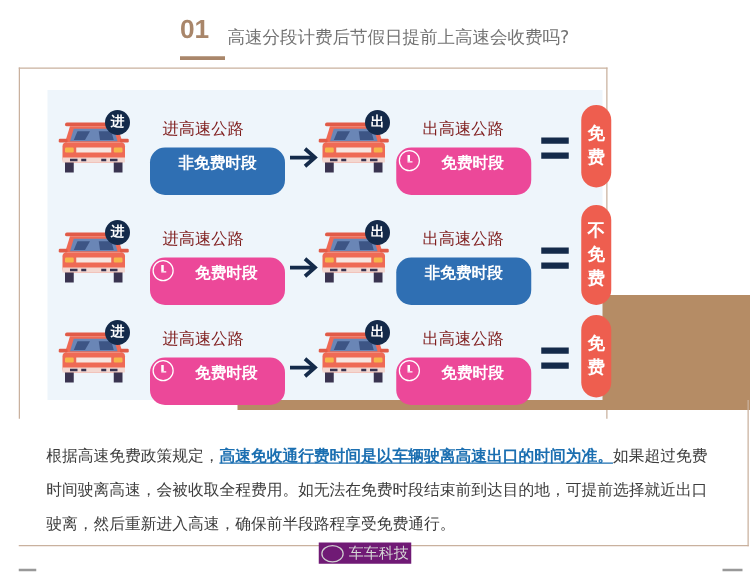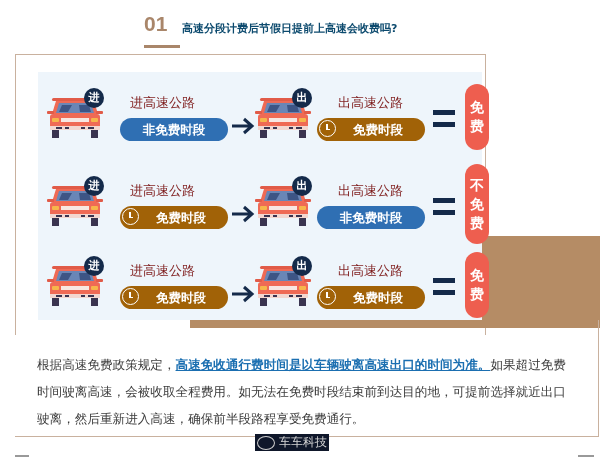--- a/index.html
+++ b/index.html
@@ -2,47 +2,47 @@
 <html><head>
 <meta charset="utf-8">
 <style>
   html, body { margin:0; padding:0; }
   body { width:600px; height:461px; background:#ffffff; position:relative; overflow:hidden;
          font-family:"DejaVu Sans", "Liberation Sans", sans-serif; }
   .header { position:absolute; top:10px; left:0; width:600px; height:40px; }
   .num { position:absolute; left:144px; top:2px; font-family:"Liberation Sans", sans-serif; font-weight:bold;
          font-size:21px; color:#a9866a; letter-spacing:0; }
   .num-underline { position:absolute; left:144px; top:35px; width:36px; height:3px; background:#a9866a; }
-  .title { position:absolute; left:182px; top:11px; font-size:11px; color:#0c4a6e; font-weight:bold; }
+  .title { position:absolute; left:182px; top:11px; font-size:14px; color:#737373; font-weight:normal; }
   .frame-top { position:absolute; left:15px; top:54px; width:469px; height:280px; border:1px solid #c9b19e; border-bottom:none; }
   .frame-lower { position:absolute; left:15px; top:320px; width:583px; height:116px;
                  border-right:1px solid #c9b19e; border-bottom:1px solid #c9b19e; }
   .brown-block { position:absolute; left:190px; top:236px; width:410px; height:92px; background:#b58c65; }
   .panel { position:absolute; left:38px; top:72px; width:444px; height:248px; background:#eef5fb; }
   .row { position:absolute; left:0; width:444px; height:78px; }
   .car { position:absolute; width:58px; height:46px; }
   .badge { position:absolute; width:20px; height:20px; border-radius:50%; background:#142a4a; color:#fff;
            font-size:11px; font-weight:bold; text-align:center; line-height:20px; }
   .road-label { position:absolute; font-size:13px; color:#7f1d1d; }
-  .pill { position:absolute; height:23px; border-radius:12px; color:#fff; font-size:12.5px; font-weight:bold;
+  .pill { position:absolute; height:38px; border-radius:12px; color:#fff; font-size:12.5px; font-weight:bold;
           line-height:23px; text-align:center; }
   .pill.nonfree { background:#2f6fb3; }
-  .pill.free { background:#a16207; }
+  .pill.free { background:#ec4899; }
   .clock { position:absolute; left:2px; top:2px; width:17px; height:17px; border-radius:50%; border:1.5px solid #fff;
            box-sizing:border-box; }
   .clock::before { content:""; position:absolute; left:6px; top:3px; width:1.5px; height:5px; background:#fff; }
   .clock::after { content:""; position:absolute; left:6px; top:7.5px; width:4px; height:1.5px; background:#fff; }
   .arrow { position:absolute; width:26px; height:20px; }
   .equals { position:absolute; width:22px; height:18px; }
   .equals div { position:absolute; left:0; width:22px; height:5px; background:#142a4a; }
   .result { position:absolute; width:24px; border-radius:12px; background:#ee5e4f; color:#fff; font-size:14px;
             font-weight:bold; text-align:center; display:flex; flex-direction:column; justify-content:center; align-items:center; line-height:19px; }
   .para { position:absolute; left:37px; top:351px; width:540px; font-size:12.6px; line-height:27px; color:#3c3c3c; }
   .para .hl { color:#1b6fb1; font-weight:bold;text-decoration:underline; }
-  .watermark { position:absolute; left:255px; top:434px; font-size:12px; color:#d5d5d5; background:#0f172a; padding:0 2px; }
+  .watermark { position:absolute; left:255px; top:434px; font-size:12px; color:#d5d5d5; background:#701a75; padding:0 2px; }
   .wb-icon { display:inline-block; width:16px; height:12px; border:1px solid #cfcfcf; border-radius:50%; vertical-align:middle; margin-right:4px; }
   .dash-left { position:absolute; left:15px; top:455px; width:14px; height:2px; background:#999; }
   .dash-right { position:absolute; left:578px; top:455px; width:16px; height:2px; background:#999; }
 </style>
 </head>
 <body>
 
 <div class="header">
   <div class="num">01</div>
   <div class="num-underline"></div>

